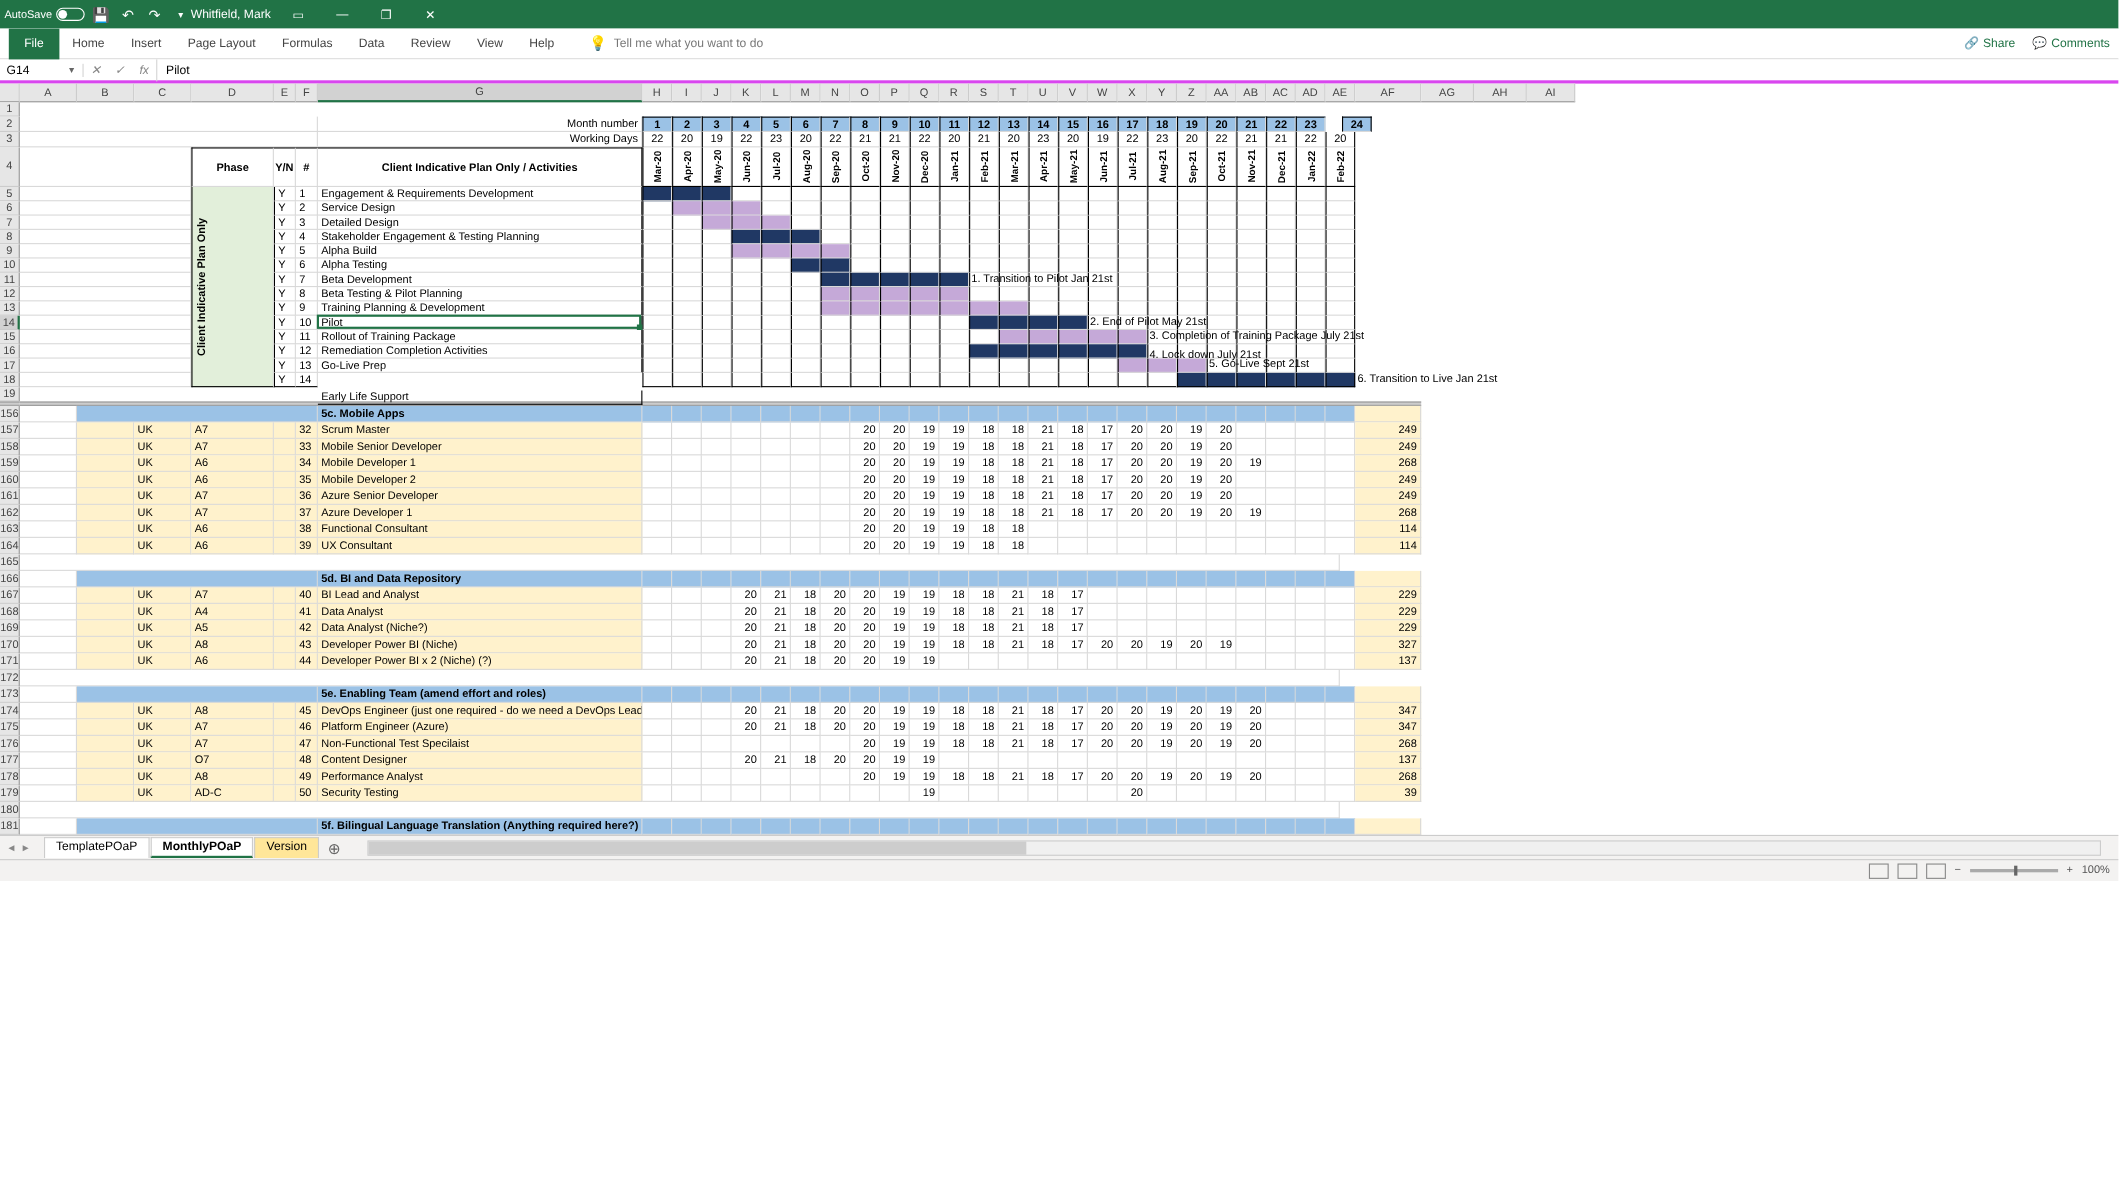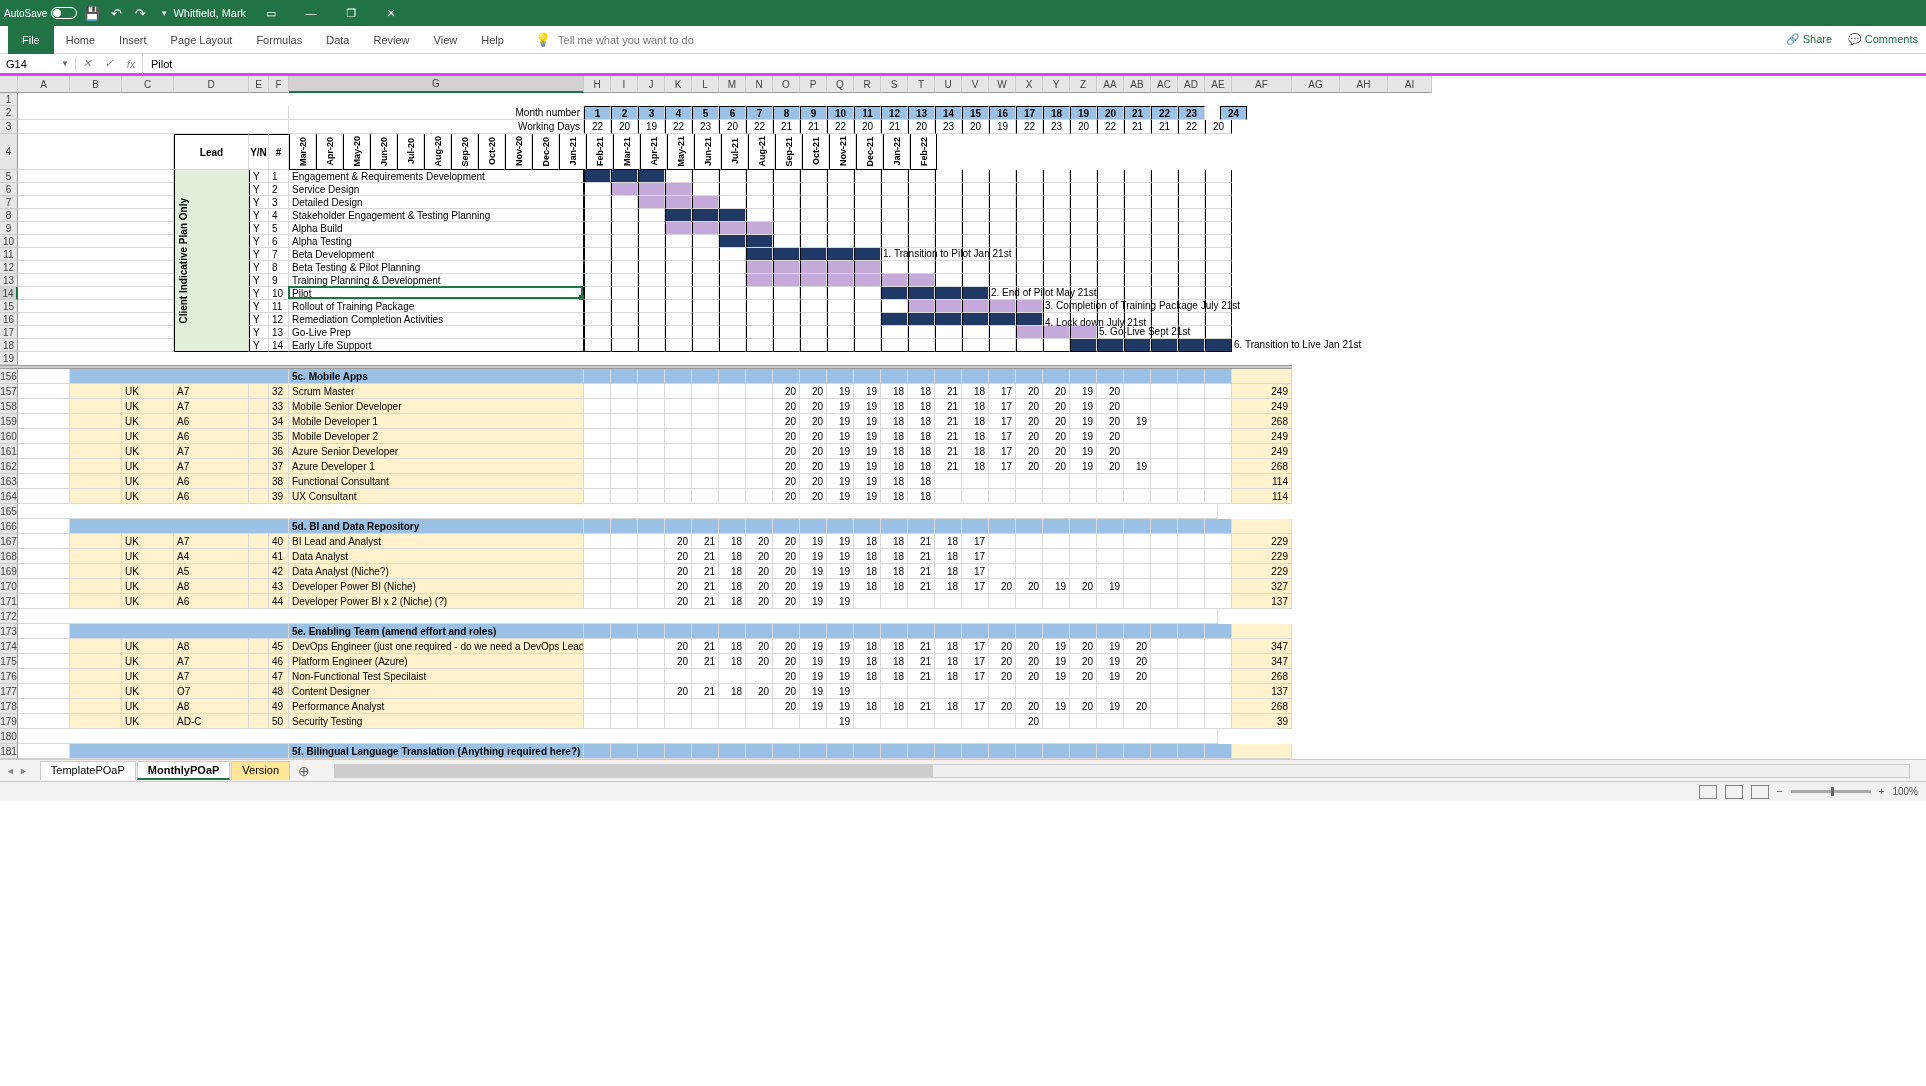--- a/index.html
+++ b/index.html
@@ -282,23 +282,24 @@
         <div class="cell ctr bordL" style="width: 27px; height: 100%;">23</div>
         <div class="cell ctr bordL" style="width: 27px; height: 100%;">20</div>
         <div class="cell ctr bordL" style="width: 27px; height: 100%;">22</div>
         <div class="cell ctr bordL" style="width: 27px; height: 100%;">21</div>
         <div class="cell ctr bordL" style="width: 27px; height: 100%;">21</div>
         <div class="cell ctr bordL" style="width: 27px; height: 100%;">22</div>
         <div class="cell ctr bordL bordR" style="width: 27px; height: 100%;">20</div>
       </div>
       <div class="row" style="height: 36px;">
         <div class="cell " style="width: 156px; height: 100%;"></div>
-        <div class="cell ctr b bordT bordL" style="width: 75px; height: 100%;">Lead</div>
+        <div class="cell ctr b bordT bordL" style="width: 75px; height: 100%;">Phase</div>
         <div class="cell ctr b bordT" style="width: 20px; height: 100%;">Y/N</div>
         <div class="cell ctr b bordT" style="width: 20px; height: 100%;">#</div>
+        <div class="cell ctr b bordT bordR" style="width: 295px; height: 100%;">Client Indicative Plan Only / Activities</div>
         <div class="cell ctr b bordL bordB" style="width: 27px; height: 100%; padding: 0px; justify-content: center;">
           <span class="vertical-text" style="font-size: 9px;">Mar-20</span>
         </div>
         <div class="cell ctr b bordL bordB" style="width: 27px; height: 100%; padding: 0px; justify-content: center;">
           <span class="vertical-text" style="font-size: 9px;">Apr-20</span>
         </div>
         <div class="cell ctr b bordL bordB" style="width: 27px; height: 100%; padding: 0px; justify-content: center;">
           <span class="vertical-text" style="font-size: 9px;">May-20</span>
         </div>
         <div class="cell ctr b bordL bordB" style="width: 27px; height: 100%; padding: 0px; justify-content: center;">
@@ -775,21 +776,21 @@
         <div class="cell bordL" style="width: 27px; height: 100%;"></div>
         <div class="cell bordL" style="width: 27px; height: 100%;"></div>
         <div class="cell bordL bordR" style="width: 27px; height: 100%;"></div>
         <div style="position: absolute; font-size: 10px; white-space: nowrap; left: 1081px; top: 0px;">5. Go-Live Sept 21st</div>
       </div>
       <div class="row" style="height: 13px; position: relative;">
         <div class="cell " style="width: 156px; height: 100%;"></div>
         <div class="cell " style="width: 75px; height: 100%;"></div>
         <div class="cell bordL bordB" style="width: 20px; height: 100%;">Y</div>
         <div class="cell bordB" style="width: 20px; height: 100%;">14</div>
-        <div class="cell bordR bordB" style="width: 295px; height: 100%;">Early Life Support</div>
+        <div class="cell bordR bordB" style="width: 295px; height: 100%; margin-top: 16px;">Early Life Support</div>
         <div class="cell bordL bordB" style="width: 27px; height: 100%;"></div>
         <div class="cell bordL bordB" style="width: 27px; height: 100%;"></div>
         <div class="cell bordL bordB" style="width: 27px; height: 100%;"></div>
         <div class="cell bordL bordB" style="width: 27px; height: 100%;"></div>
         <div class="cell bordL bordB" style="width: 27px; height: 100%;"></div>
         <div class="cell bordL bordB" style="width: 27px; height: 100%;"></div>
         <div class="cell bordL bordB" style="width: 27px; height: 100%;"></div>
         <div class="cell bordL bordB" style="width: 27px; height: 100%;"></div>
         <div class="cell bordL bordB" style="width: 27px; height: 100%;"></div>
         <div class="cell bordL bordB" style="width: 27px; height: 100%;"></div>

